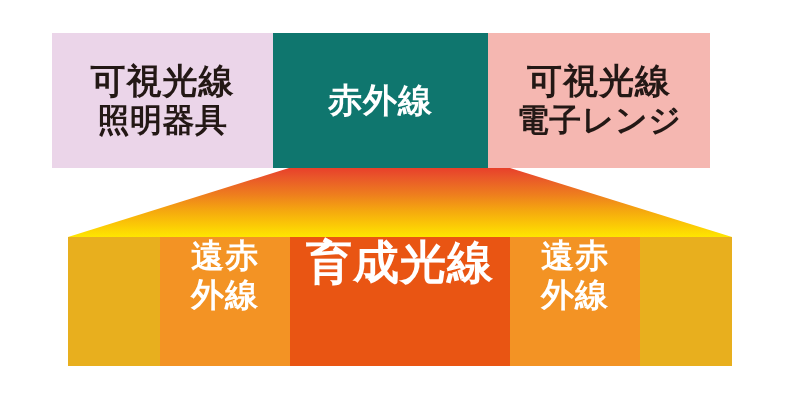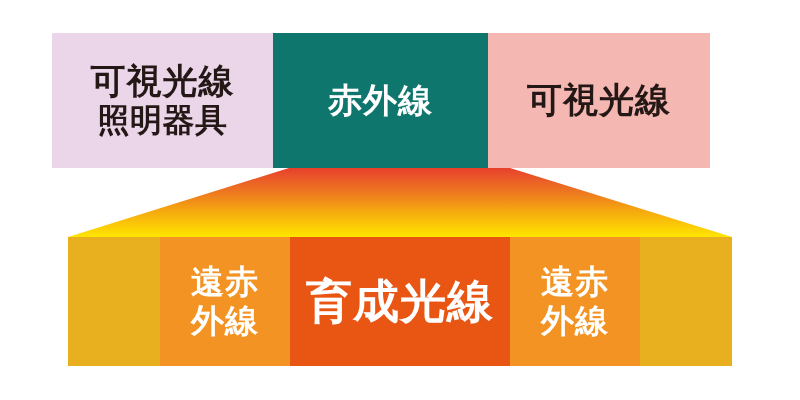--- a/index.html
+++ b/index.html
@@ -84,21 +84,21 @@
   .bottom-bar {
     position: absolute;
     left: 68px;
     top: 237px;
     width: 664px;
     height: 129px;
     display: flex;
   }
   .bottom-cell {
     display: flex;
-    align-items: center;
+    align-items: flex-start;
     justify-content: center;
     box-sizing: border-box;
     overflow: hidden;
   }
   .bottom-cell.gold-left   { width: 92px;  background: #E8AF1E; }
   .bottom-cell.fir-left    { width: 130px; background: #F39324; }
   .bottom-cell.growth      { width: 220px; background: #E95513; }
   .bottom-cell.fir-right   { width: 130px; background: #F39324; }
   .bottom-cell.gold-right  { width: 92px;  background: #E8AF1E; }
 
@@ -131,20 +131,21 @@
       <div class="top-title dark-text">可視光線</div>
       <div class="top-sub dark-text">照明器具</div>
     </div>
 
     <div class="top-cell infrared">
       <div class="top-title white-text">赤外線</div>
     </div>
 
     <div class="top-cell microwave">
       <div class="top-title dark-text">可視光線</div>
+      <div class="top-sub dark-text">電子レンジ</div>
     </div>
 
   </div>
 
   <div class="beam"></div>
 
   <div class="bottom-bar">
 
     <div class="bottom-cell gold-left">
       <div class="bottom-label"></div>

